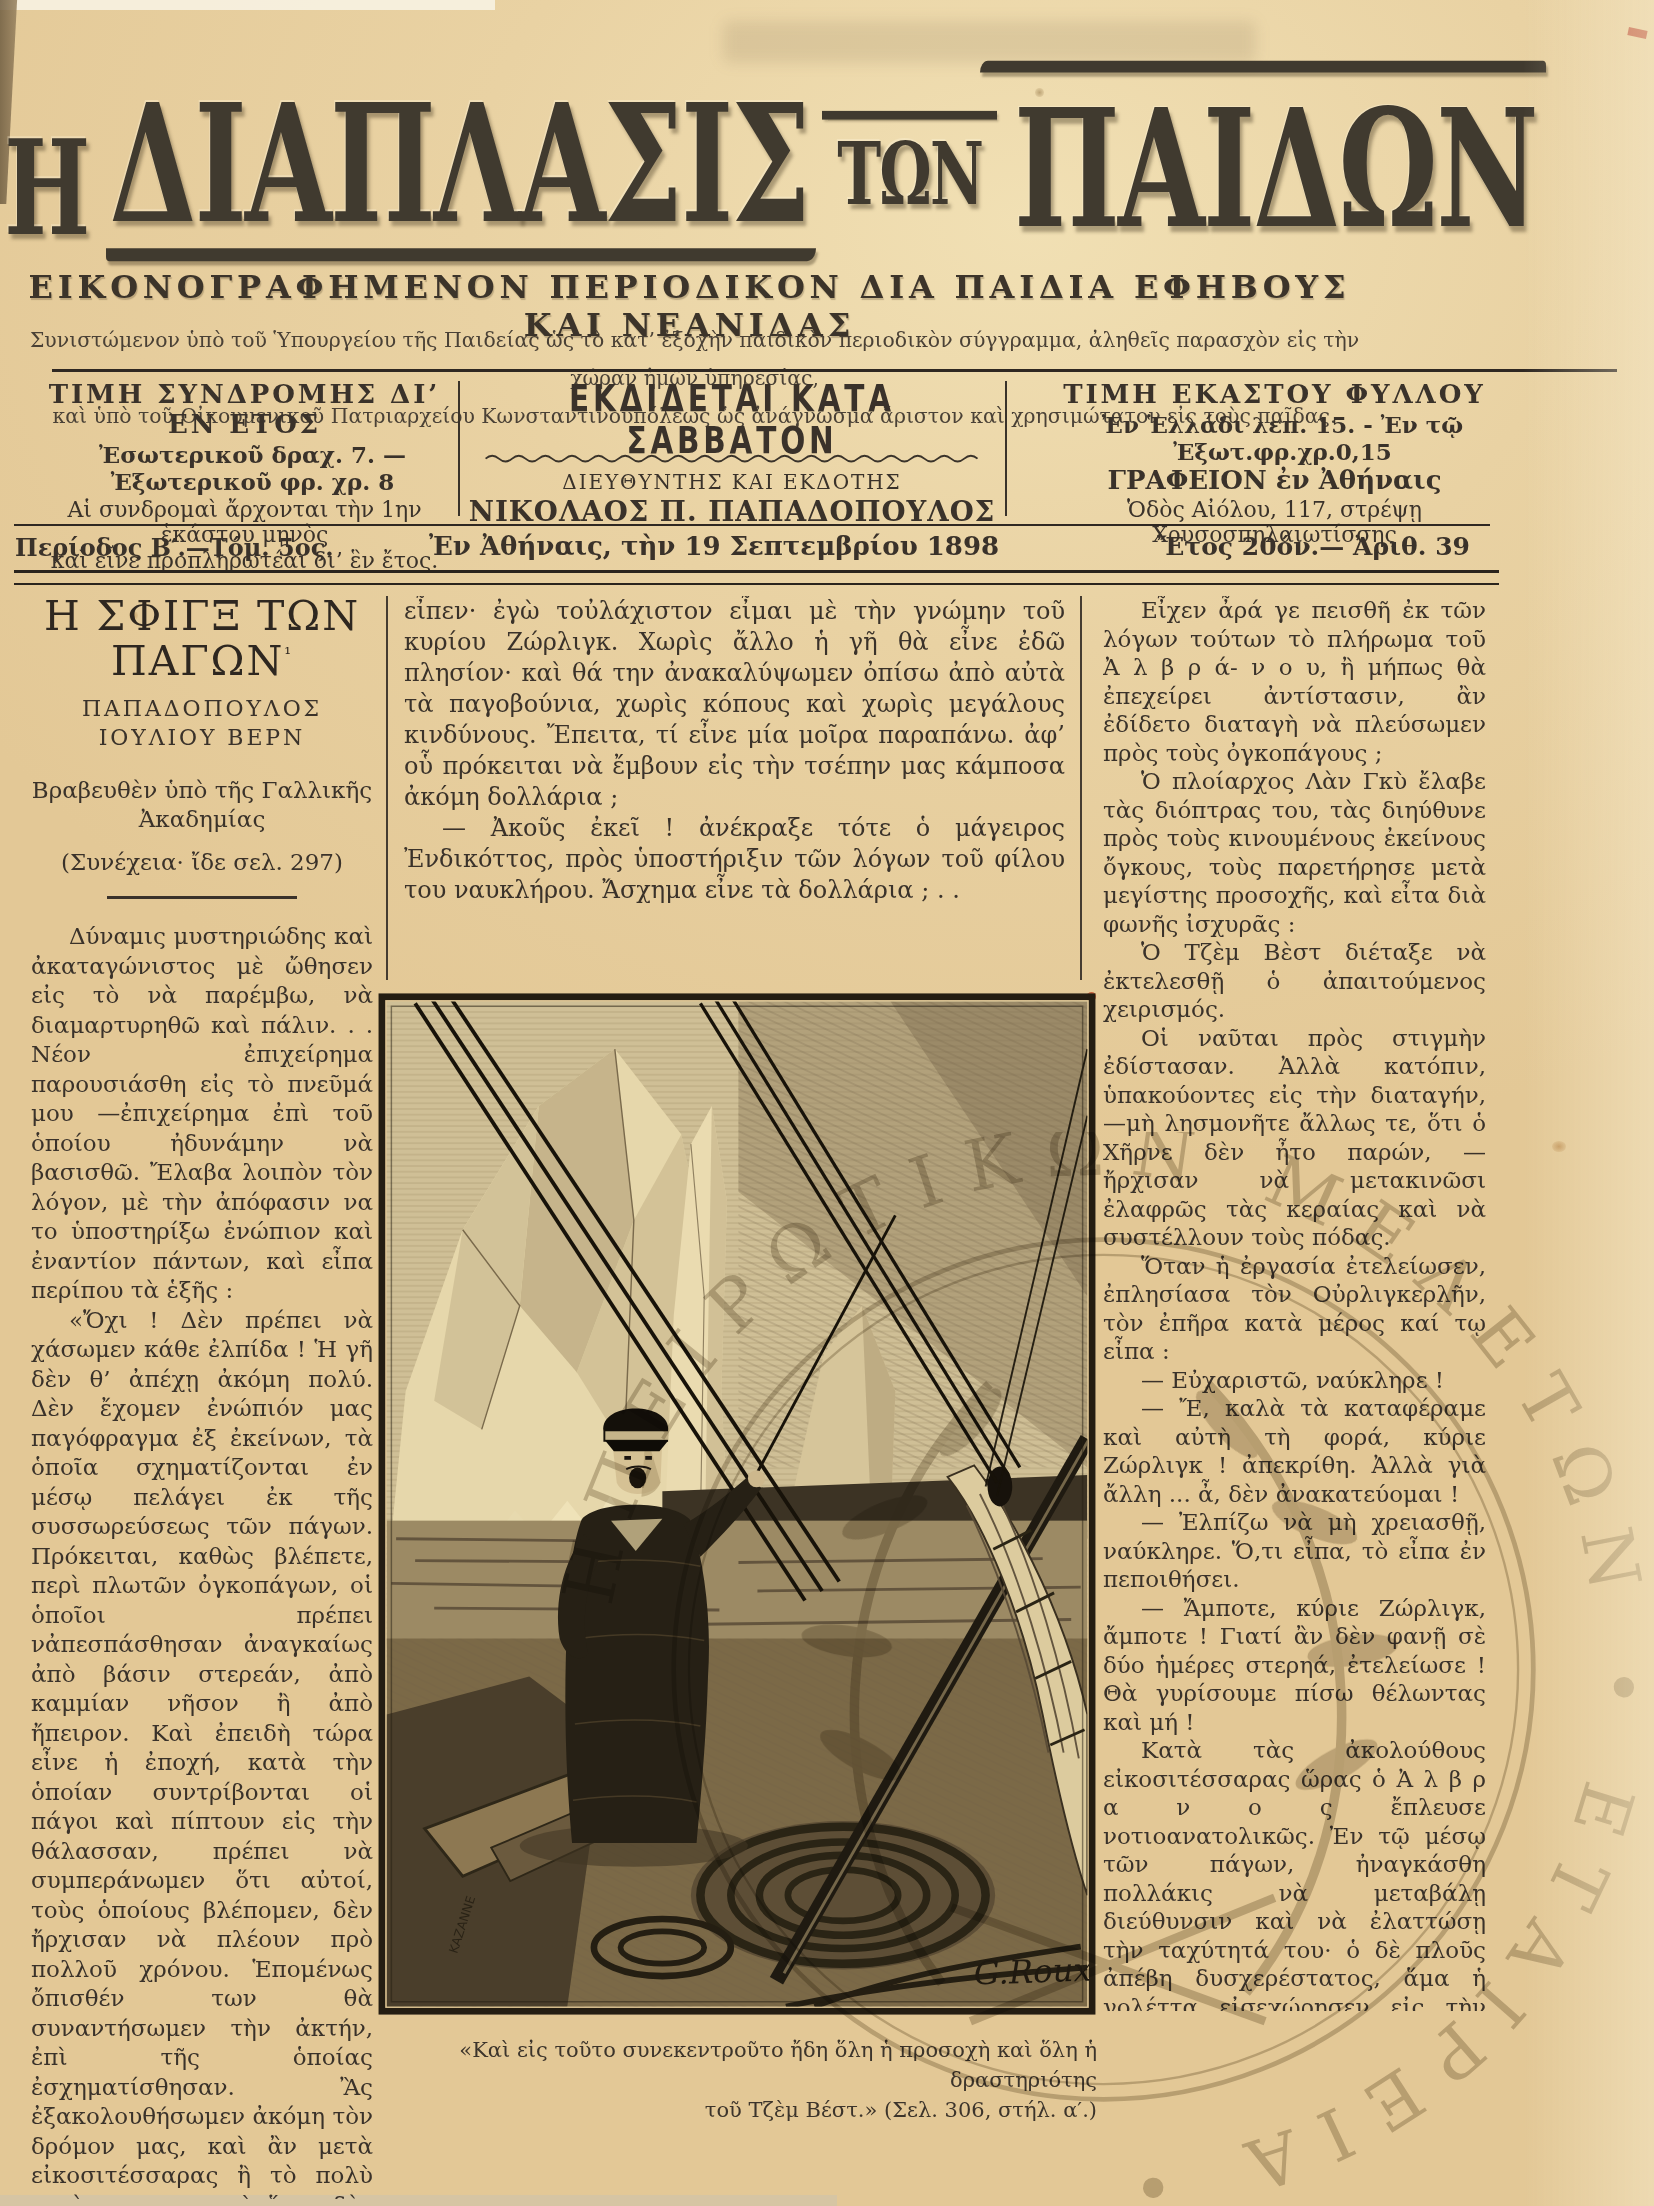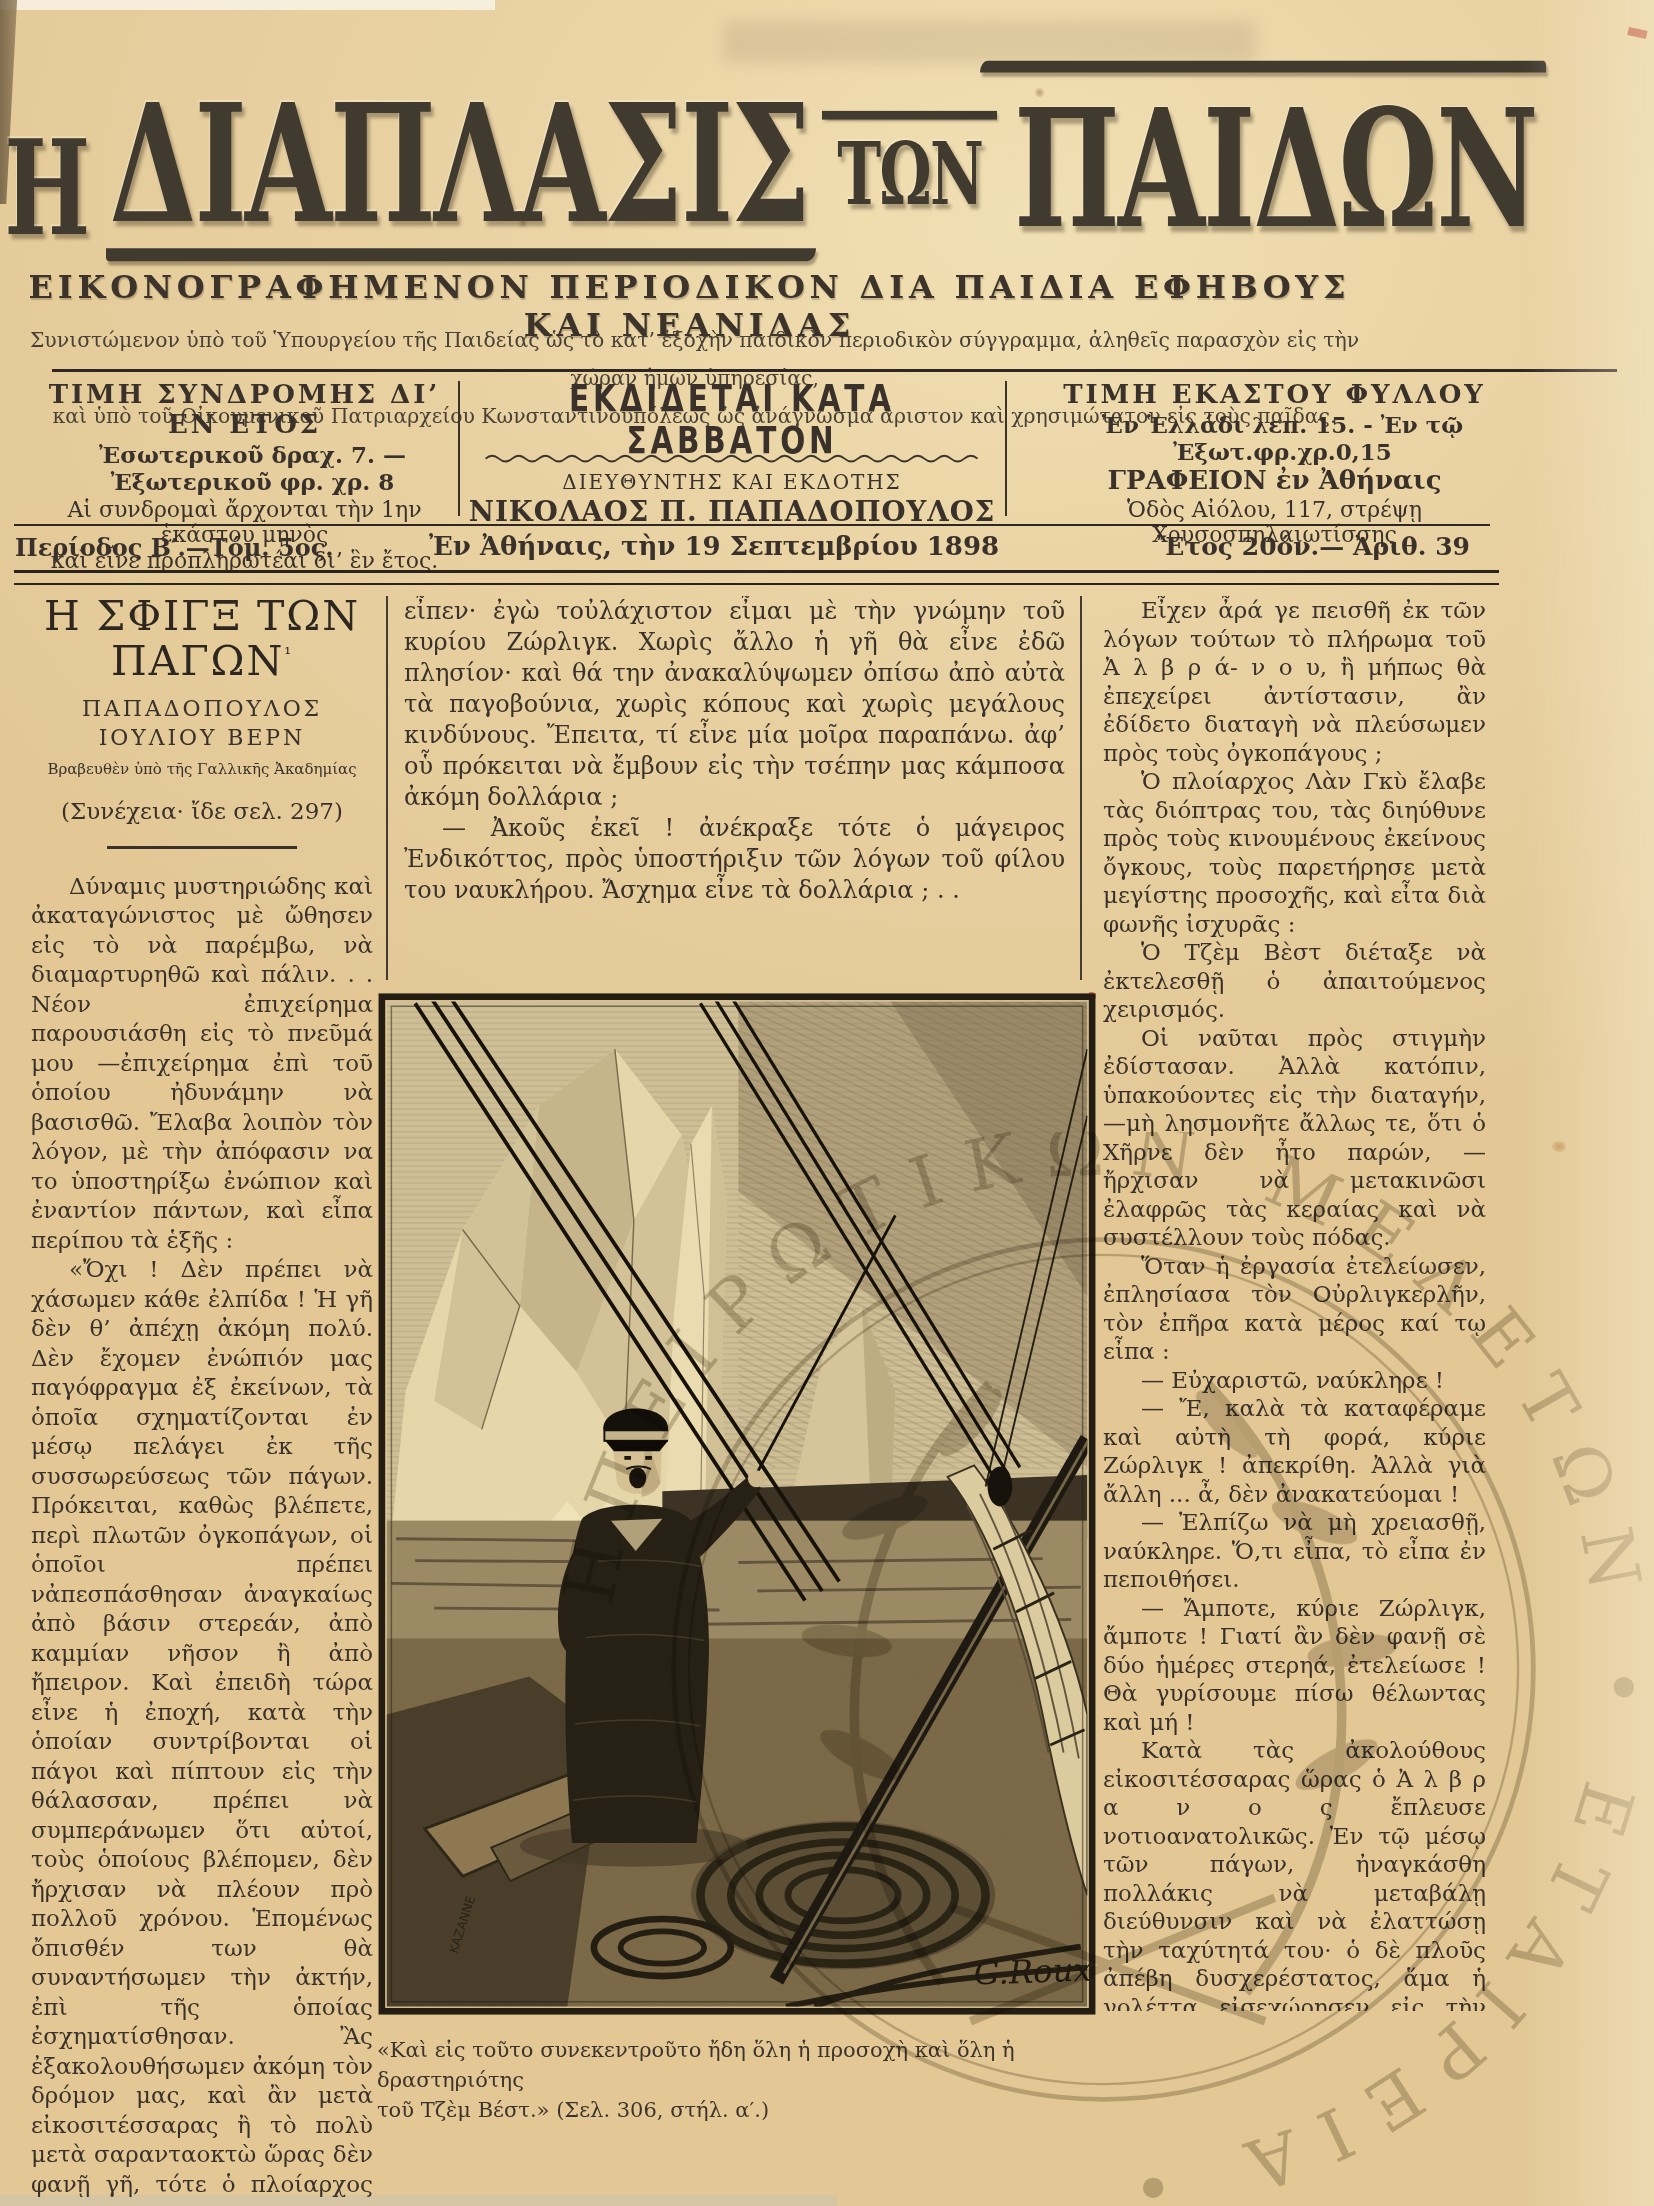--- a/index.html
+++ b/index.html
@@ -87,27 +87,27 @@
   .col3{left:1103px;top:596px;width:383px;height:1415px;font-size:23px;line-height:28.5px;}
   .coldiv{position:absolute;width:1.9px;background:#453c31;}
   .coldiv1{left:386px;top:596px;height:384px;}
   .coldiv2{left:1080px;top:596px;height:384px;}
 
   
   .art-head{text-align:center;margin-bottom:19px;}
   .art-title{font-size:41px;font-weight:500;letter-spacing:1.9px;color:#2e2720;margin:0;line-height:1.1;}
   .art-title sup{font-size:17px;}
   .art-sub1{font-size:22px;letter-spacing:2.9px;margin-top:9.5px;}
-  .art-sub2{font-size:15px;margin-top:2px;}
+  .art-sub2{font-size:23px;margin-top:23px;}
   .art-sub3{font-size:23px;margin-top:13.3px;}
   .art-rule{width:190px;height:2.9px;background:#3a322a;margin:19px auto 23px auto;}
 
   
   .engraving{position:absolute;left:377px;top:992px;width:720px;margin:0;}
-  .engraving figcaption{margin-top:15px;text-align:left;font-size:21px;line-height:30px;color:#3c342b;}
+  .engraving figcaption{margin-top:15px;text-align:right;font-size:21px;line-height:30px;color:#3c342b;}
 
   
   .stamp{position:absolute;left:552px;top:1132px;width:1103px;height:1075px;opacity:.42;
     mix-blend-mode:multiply;pointer-events:none;}
 </style>
 </head>
 <body>
 
 <div id="page">
 

